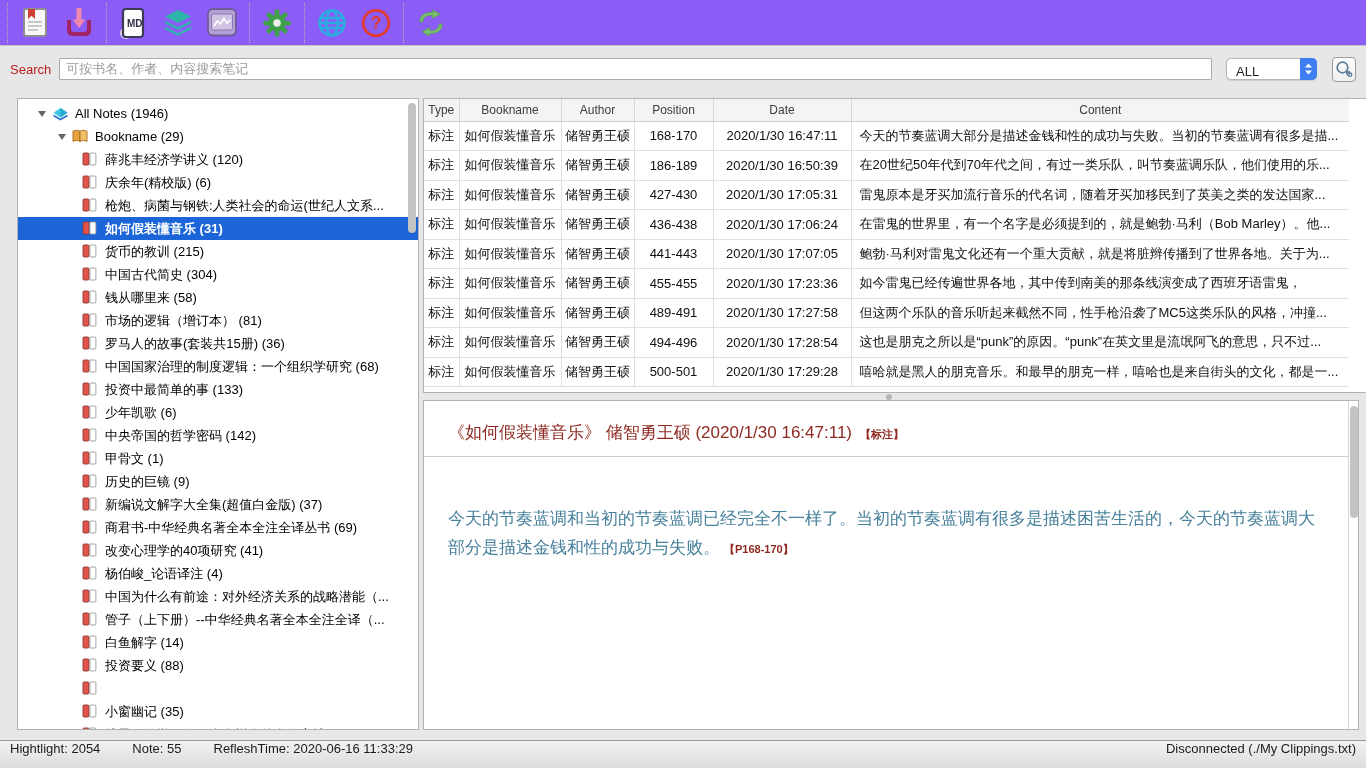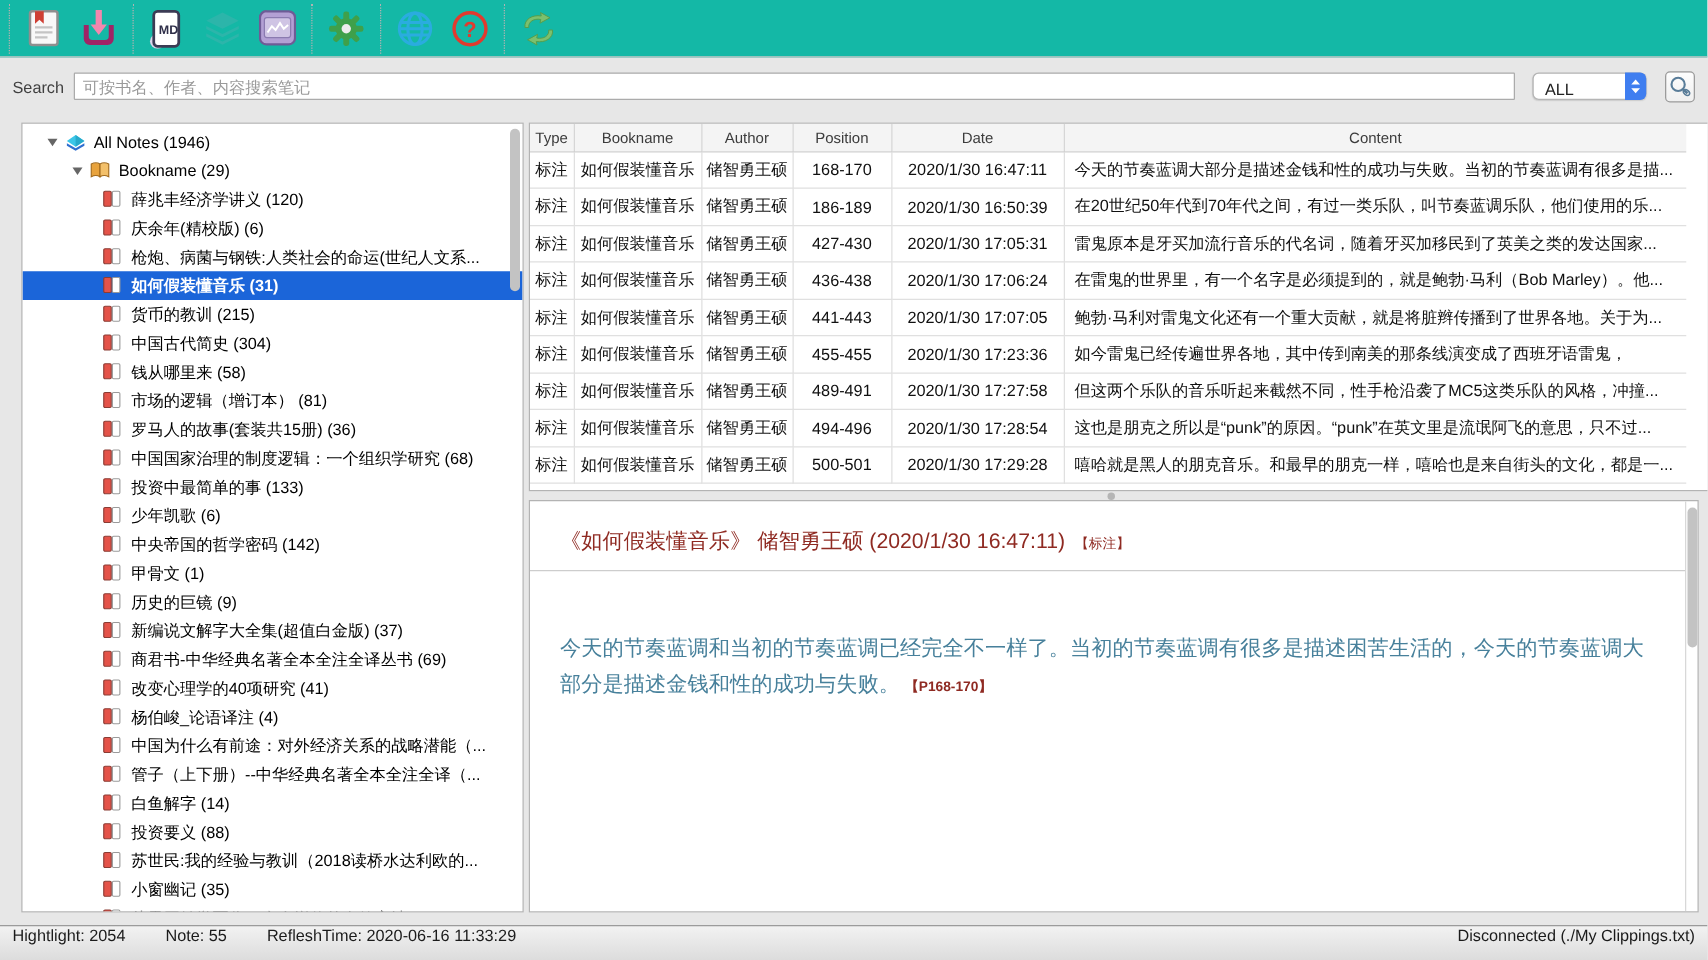--- a/index.html
+++ b/index.html
@@ -1,32 +1,32 @@
 <!DOCTYPE html>
 <html><head>
 <meta charset="utf-8">
 <style>
   * { margin:0; padding:0; box-sizing:border-box; }
   html,body { width:1366px; height:768px; overflow:hidden; }
   body { background:#e7e7e7; font-family:"Liberation Sans","DejaVu Sans",sans-serif; position:relative; }
 
   
   .toolbar { position:absolute; top:0; left:0; right:0; height:46px;
-             background:#14b8a6; border-bottom:1px solid #c6c6c6;
+             background:#8b5cf6; border-bottom:1px solid #c6c6c6;
              display:flex; align-items:center; padding-left:2px; }
   .tb-sep { width:1px; height:40px; border-left:1px dotted #b2b2b2; margin:0 5px; }
   .tb-btn { width:44px; height:40px; display:flex; align-items:center; justify-content:center; cursor:default; }
 
   
   .searchbar { position:absolute; top:47px; left:0; right:0; height:44px;
                display:flex; align-items:center; padding:0 10px; }
-  .search-label { font-size:13px; color:#404040; margin-right:8px; }
+  .search-label { font-size:13px; color:#b91c1c; margin-right:8px; }
   .search-input { width:1286px; height:22px; border:1px solid #ababab; background:#fff;
                   font-size:13px; padding:1px 6px; border-radius:1px; outline:none;
-                  font-family:Liberation Sans, sans-serif; }
+                  font-family:Liberation Mono, monospace; }
   .search-input::placeholder { color:#9a9a9a; }
   .dropdown { margin-left:14px; width:101px; height:22px; background:#fff;
               border:1px solid #b5b5b5; border-radius:5px; display:flex; align-items:flex-end;
               position:relative; box-shadow:0 0.5px 1px rgba(0,0,0,.12); }
   .dropdown .dd-value { font-size:13px; color:#222; padding-left:9px; flex:1; }
   .dropdown .dd-cap { width:17px; height:22px; margin:-1px -1px -1px 0; background:#3f7ef0;
                       border-radius:0 5px 5px 0; display:flex; align-items:center; justify-content:center; }
   .search-btn { margin-left:15px; width:27px; height:25px; background:linear-gradient(#fdfdfd,#f0f0f0);
                 border:1px solid #9b9b9b; border-radius:4px;
                 display:flex; align-items:center; justify-content:center; }
@@ -60,21 +60,21 @@
        border-right:1px solid #d6d6d6; border-bottom:1px solid #cfcfcf; }
   td { height:29.5px; font-size:13px; color:#101010; text-align:center;
        border-right:1px solid #e0e0e0; border-bottom:1px solid #e0e0e0;
        white-space:nowrap; overflow:hidden; }
   td.col5 { text-align:left; padding:0 8px; }
   th:last-child, td:last-child { border-right:none; }
 
   
   .detail-inner { padding:20px 24px 0 24px; }
   .detail-title { font-size:17px; color:#8f2a22; }
-  .detail-title .tag { font-size:11px; font-weight:normal; margin-left:8px; }
+  .detail-title .tag { font-size:11px; font-weight:bold; margin-left:8px; }
   .detail-divider { position:absolute; left:0; right:10px; top:55px; border-top:1px solid #cdcdcd; }
   .detail-body { margin-top:60px; font-size:17px; line-height:29px; color:#47809b; width:870px; }
   .detail-body .pos-tag { font-size:11px; font-weight:bold; color:#8f2a22; margin-left:4px; }
   .detail-scroll-track { position:absolute; top:0; bottom:0; right:9px; border-left:1px solid #d8d8d8; }
 
   
   .splitter-dot { position:absolute; left:886px; top:394px; width:6px; height:6px;
                   border-radius:50%; background:#b5b5b5; }
 
   
@@ -434,21 +434,20 @@
         </span>
         <span class="tree-label">投资要义 (88)</span>
       </div>
       <div class="tree-row lvl2">
         <span class="tree-ic">
           <svg width="15" height="14" viewBox="0 0 15 14">
             <rect x="1" y="1" width="6" height="12" rx="1" fill="#e45349" stroke="#8a3c34" stroke-width="0.9"></rect>
             <rect x="7.9" y="1" width="6" height="12" rx="1" fill="#ffffff" stroke="#9a9a9a" stroke-width="0.9"></rect>
           </svg>
         </span>
-        <span class="tree-label">苏世民:我的经验与教训（2018读桥水达利欧的...</span>
       </div>
       <div class="tree-row lvl2">
         <span class="tree-ic">
           <svg width="15" height="14" viewBox="0 0 15 14">
             <rect x="1" y="1" width="6" height="12" rx="1" fill="#e45349" stroke="#8a3c34" stroke-width="0.9"></rect>
             <rect x="7.9" y="1" width="6" height="12" rx="1" fill="#ffffff" stroke="#9a9a9a" stroke-width="0.9"></rect>
           </svg>
         </span>
         <span class="tree-label">小窗幽记 (35)</span>
       </div>

